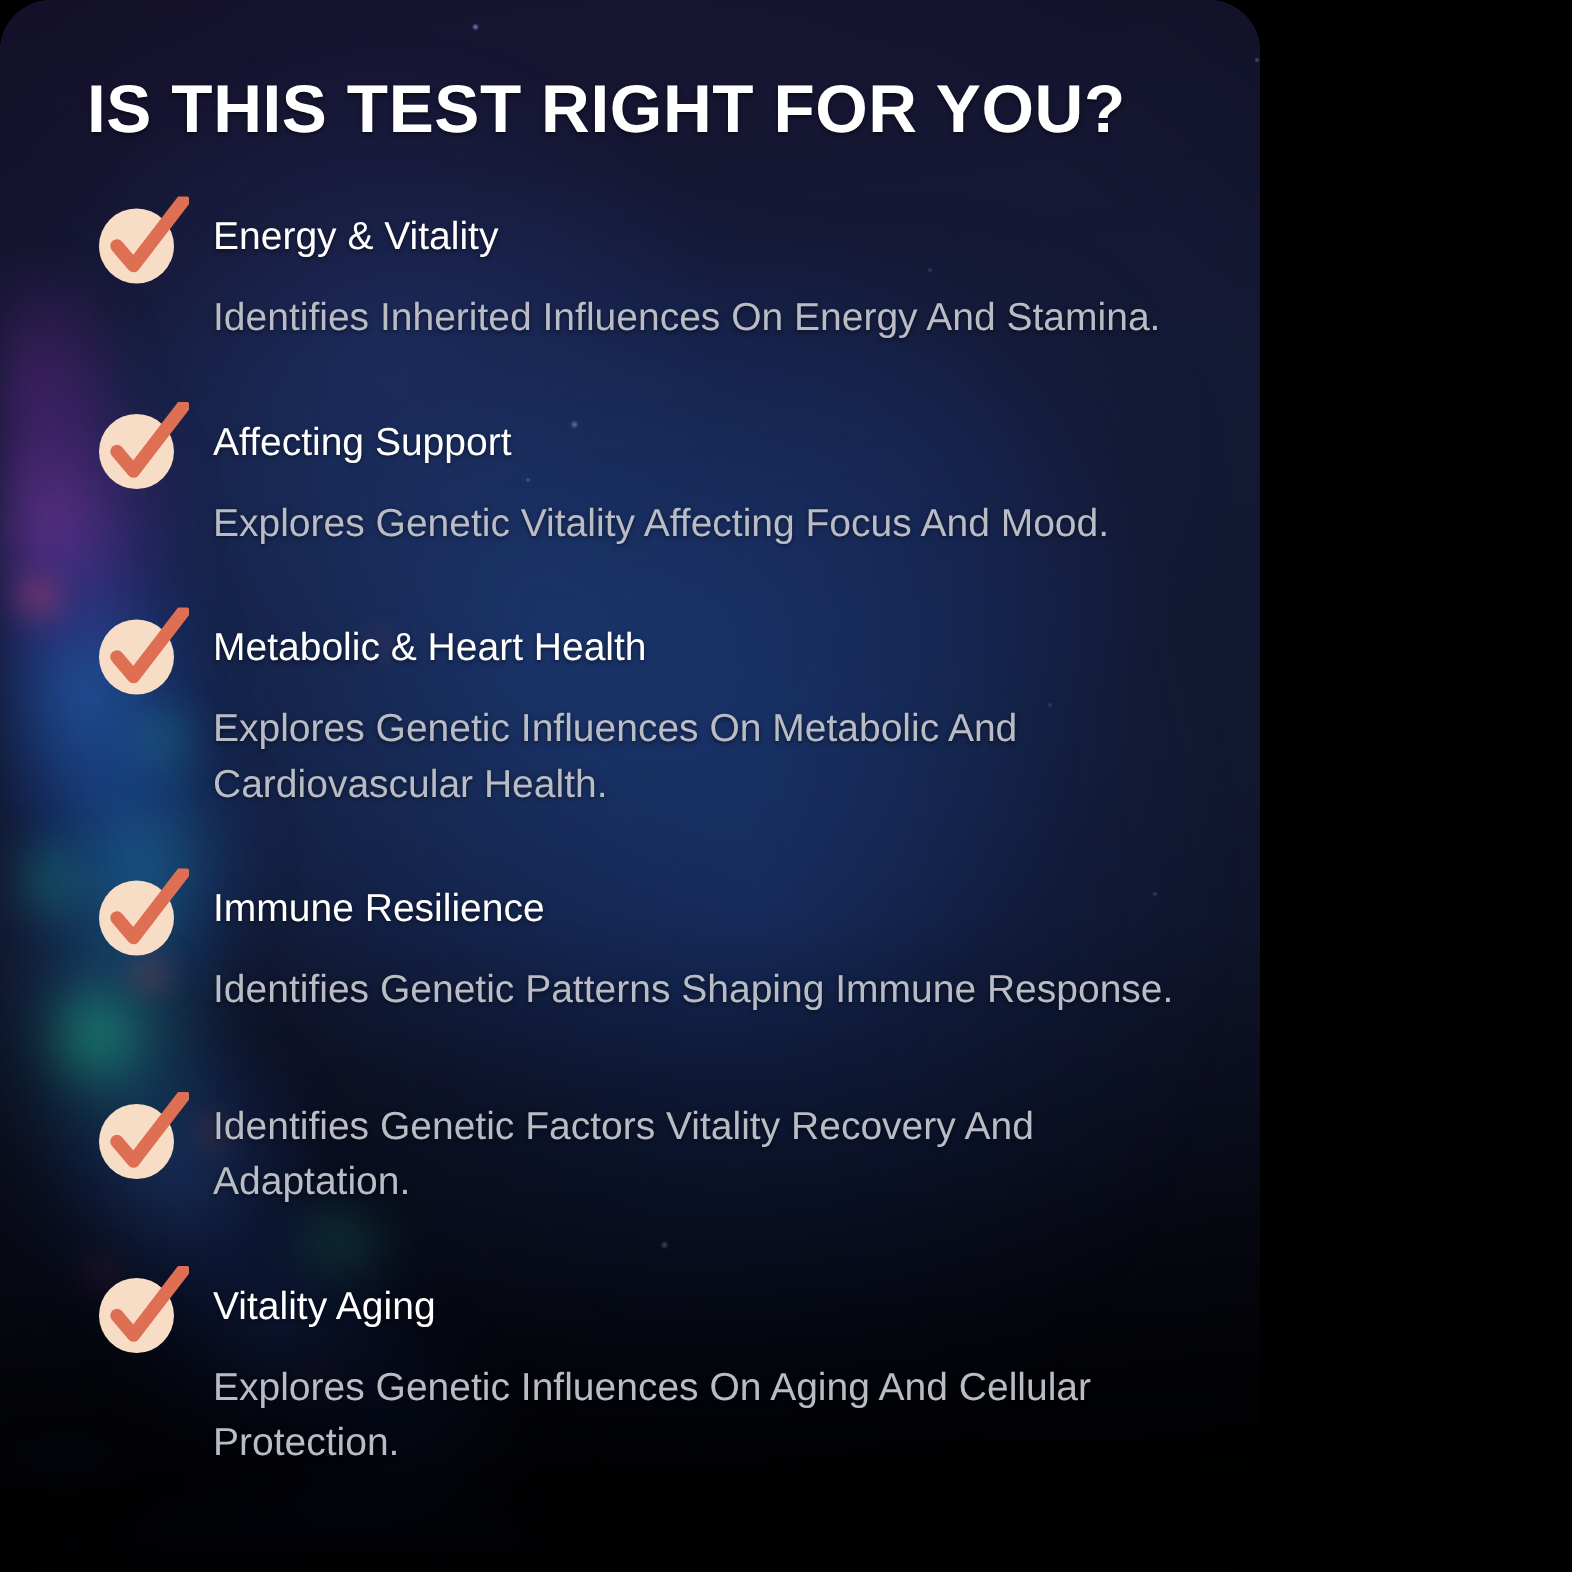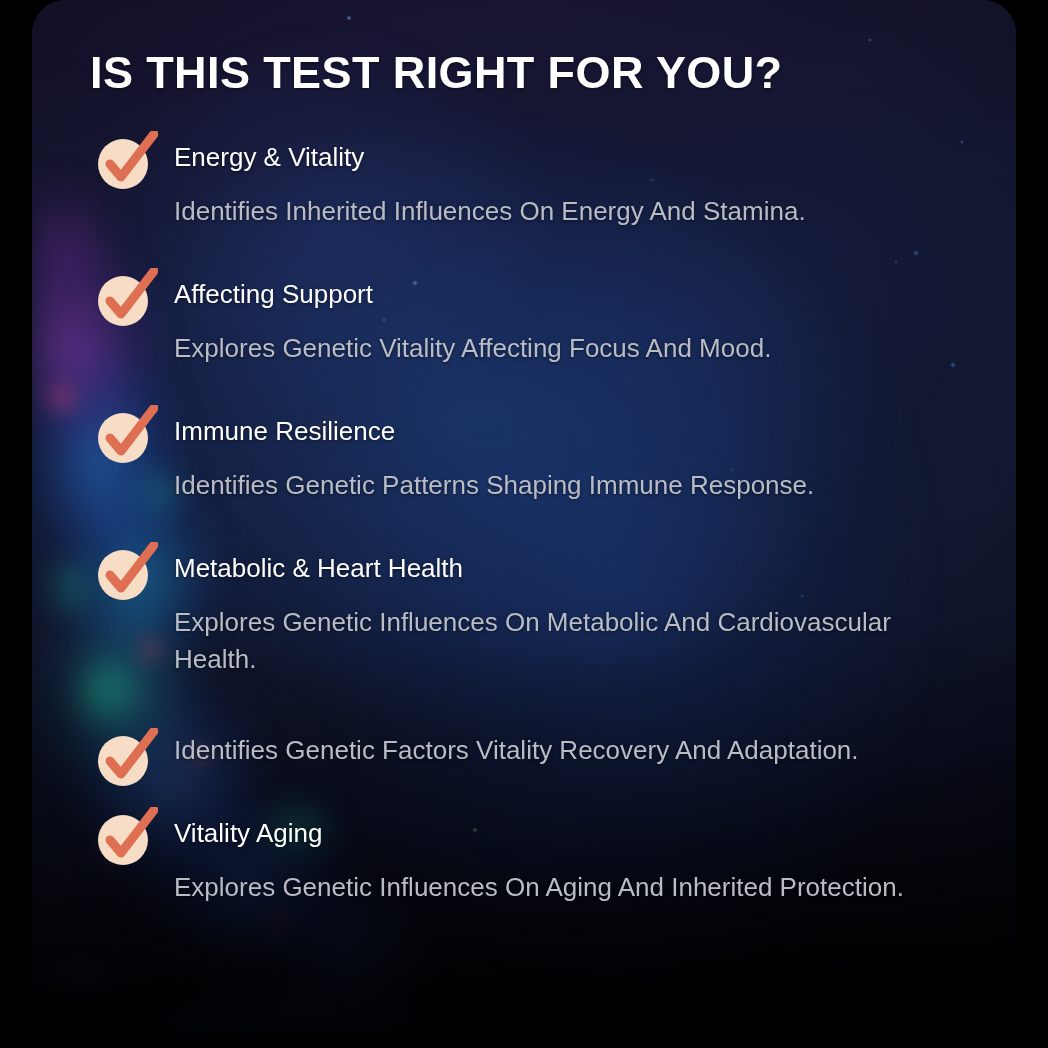--- a/index.html
+++ b/index.html
@@ -12,27 +12,26 @@
     width: 1048px;
     height: 1048px;
     overflow: hidden;
     font-family: "Liberation Sans", sans-serif;
     -webkit-font-smoothing: antialiased;
   }
 
   
   .card {
     position: relative;
-    width: 984px;
+    width: 840px;
     height: 1048px;
     border-radius: 34px;
     overflow: hidden;
     background: #12152c;
     box-sizing: border-box;
-    margin-left: 32px;
   }
 
   
   .bg {
     position: absolute;
     inset: 0;
     pointer-events: none;
   }
 
   
@@ -235,51 +234,51 @@
         <p class="feature-desc">Explores Genetic Vitality Affecting Focus And Mood.</p>
       </li>
 
       <li class="feature-item gap-m">
         <span class="check-icon">
           <svg viewBox="0 0 62 62" xmlns="http://www.w3.org/2000/svg">
             <circle cx="27" cy="33" r="25" fill="#F8DDC6"></circle>
             <path d="M14 33 L25 46 L58 3" fill="none" stroke="#DF6F52" stroke-width="9" stroke-linecap="round" stroke-linejoin="round"></path>
           </svg>
         </span>
+        <h2 class="feature-title">Metabolic &amp; Heart Health</h2>
+        <p class="feature-desc">Explores Genetic Influences On Metabolic And Cardiovascular Health.</p>
+      </li>
+
+      <li class="feature-item gap-m">
+        <span class="check-icon">
+          <svg viewBox="0 0 62 62" xmlns="http://www.w3.org/2000/svg">
+            <circle cx="27" cy="33" r="25" fill="#F8DDC6"></circle>
+            <path d="M14 33 L25 46 L58 3" fill="none" stroke="#DF6F52" stroke-width="9" stroke-linecap="round" stroke-linejoin="round"></path>
+          </svg>
+        </span>
         <h2 class="feature-title">Immune Resilience</h2>
         <p class="feature-desc">Identifies Genetic Patterns Shaping Immune Response.</p>
       </li>
 
-      <li class="feature-item gap-m">
-        <span class="check-icon">
-          <svg viewBox="0 0 62 62" xmlns="http://www.w3.org/2000/svg">
-            <circle cx="27" cy="33" r="25" fill="#F8DDC6"></circle>
-            <path d="M14 33 L25 46 L58 3" fill="none" stroke="#DF6F52" stroke-width="9" stroke-linecap="round" stroke-linejoin="round"></path>
-          </svg>
-        </span>
-        <h2 class="feature-title">Metabolic &amp; Heart Health</h2>
-        <p class="feature-desc">Explores Genetic Influences On Metabolic And Cardiovascular Health.</p>
-      </li>
-
       <li class="feature-item gap-l">
         <span class="check-icon">
           <svg viewBox="0 0 62 62" xmlns="http://www.w3.org/2000/svg">
             <circle cx="27" cy="33" r="25" fill="#F8DDC6"></circle>
             <path d="M14 33 L25 46 L58 3" fill="none" stroke="#DF6F52" stroke-width="9" stroke-linecap="round" stroke-linejoin="round"></path>
           </svg>
         </span>
         <p class="feature-desc">Identifies Genetic Factors Vitality Recovery And Adaptation.</p>
       </li>
 
       <li class="feature-item gap-m">
         <span class="check-icon">
           <svg viewBox="0 0 62 62" xmlns="http://www.w3.org/2000/svg">
             <circle cx="27" cy="33" r="25" fill="#F8DDC6"></circle>
             <path d="M14 33 L25 46 L58 3" fill="none" stroke="#DF6F52" stroke-width="9" stroke-linecap="round" stroke-linejoin="round"></path>
           </svg>
         </span>
         <h2 class="feature-title">Vitality Aging</h2>
-        <p class="feature-desc">Explores Genetic Influences On Aging And Inherited Protection.</p>
+        <p class="feature-desc">Explores Genetic Influences On Aging And Cellular Protection.</p>
       </li>
 
     </ul>
   </div>
 </div>
 
 </body></html>

